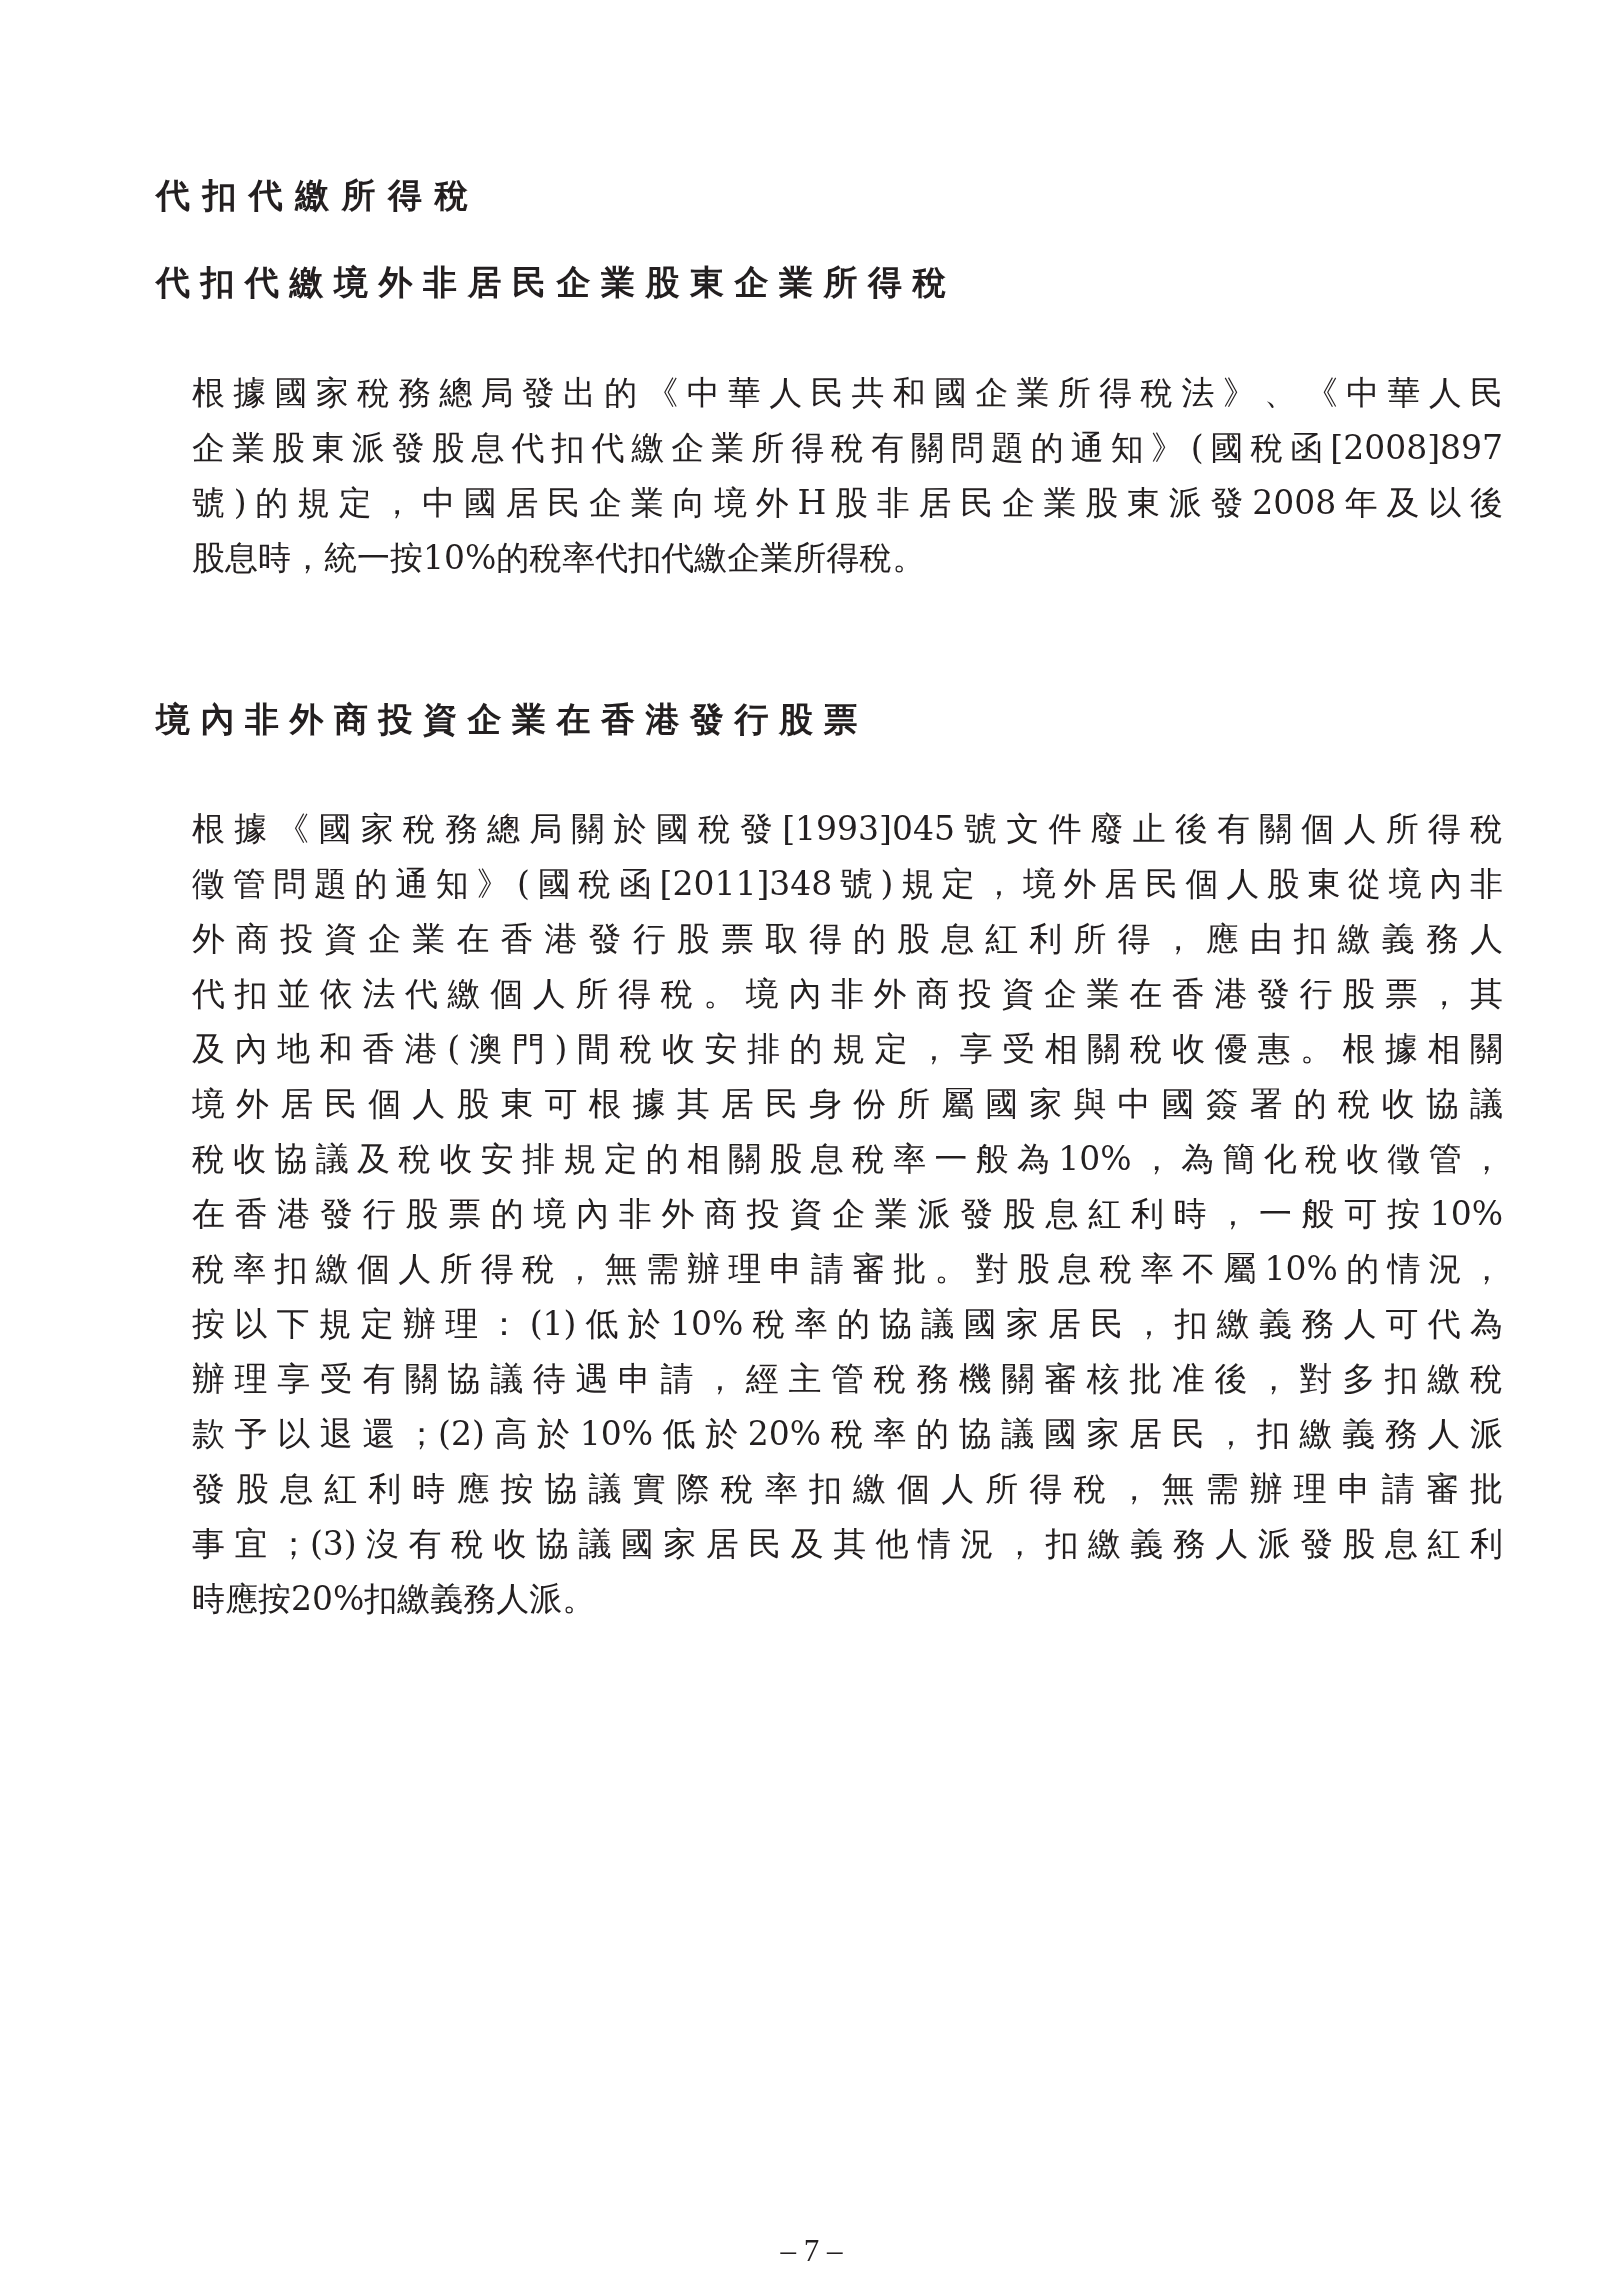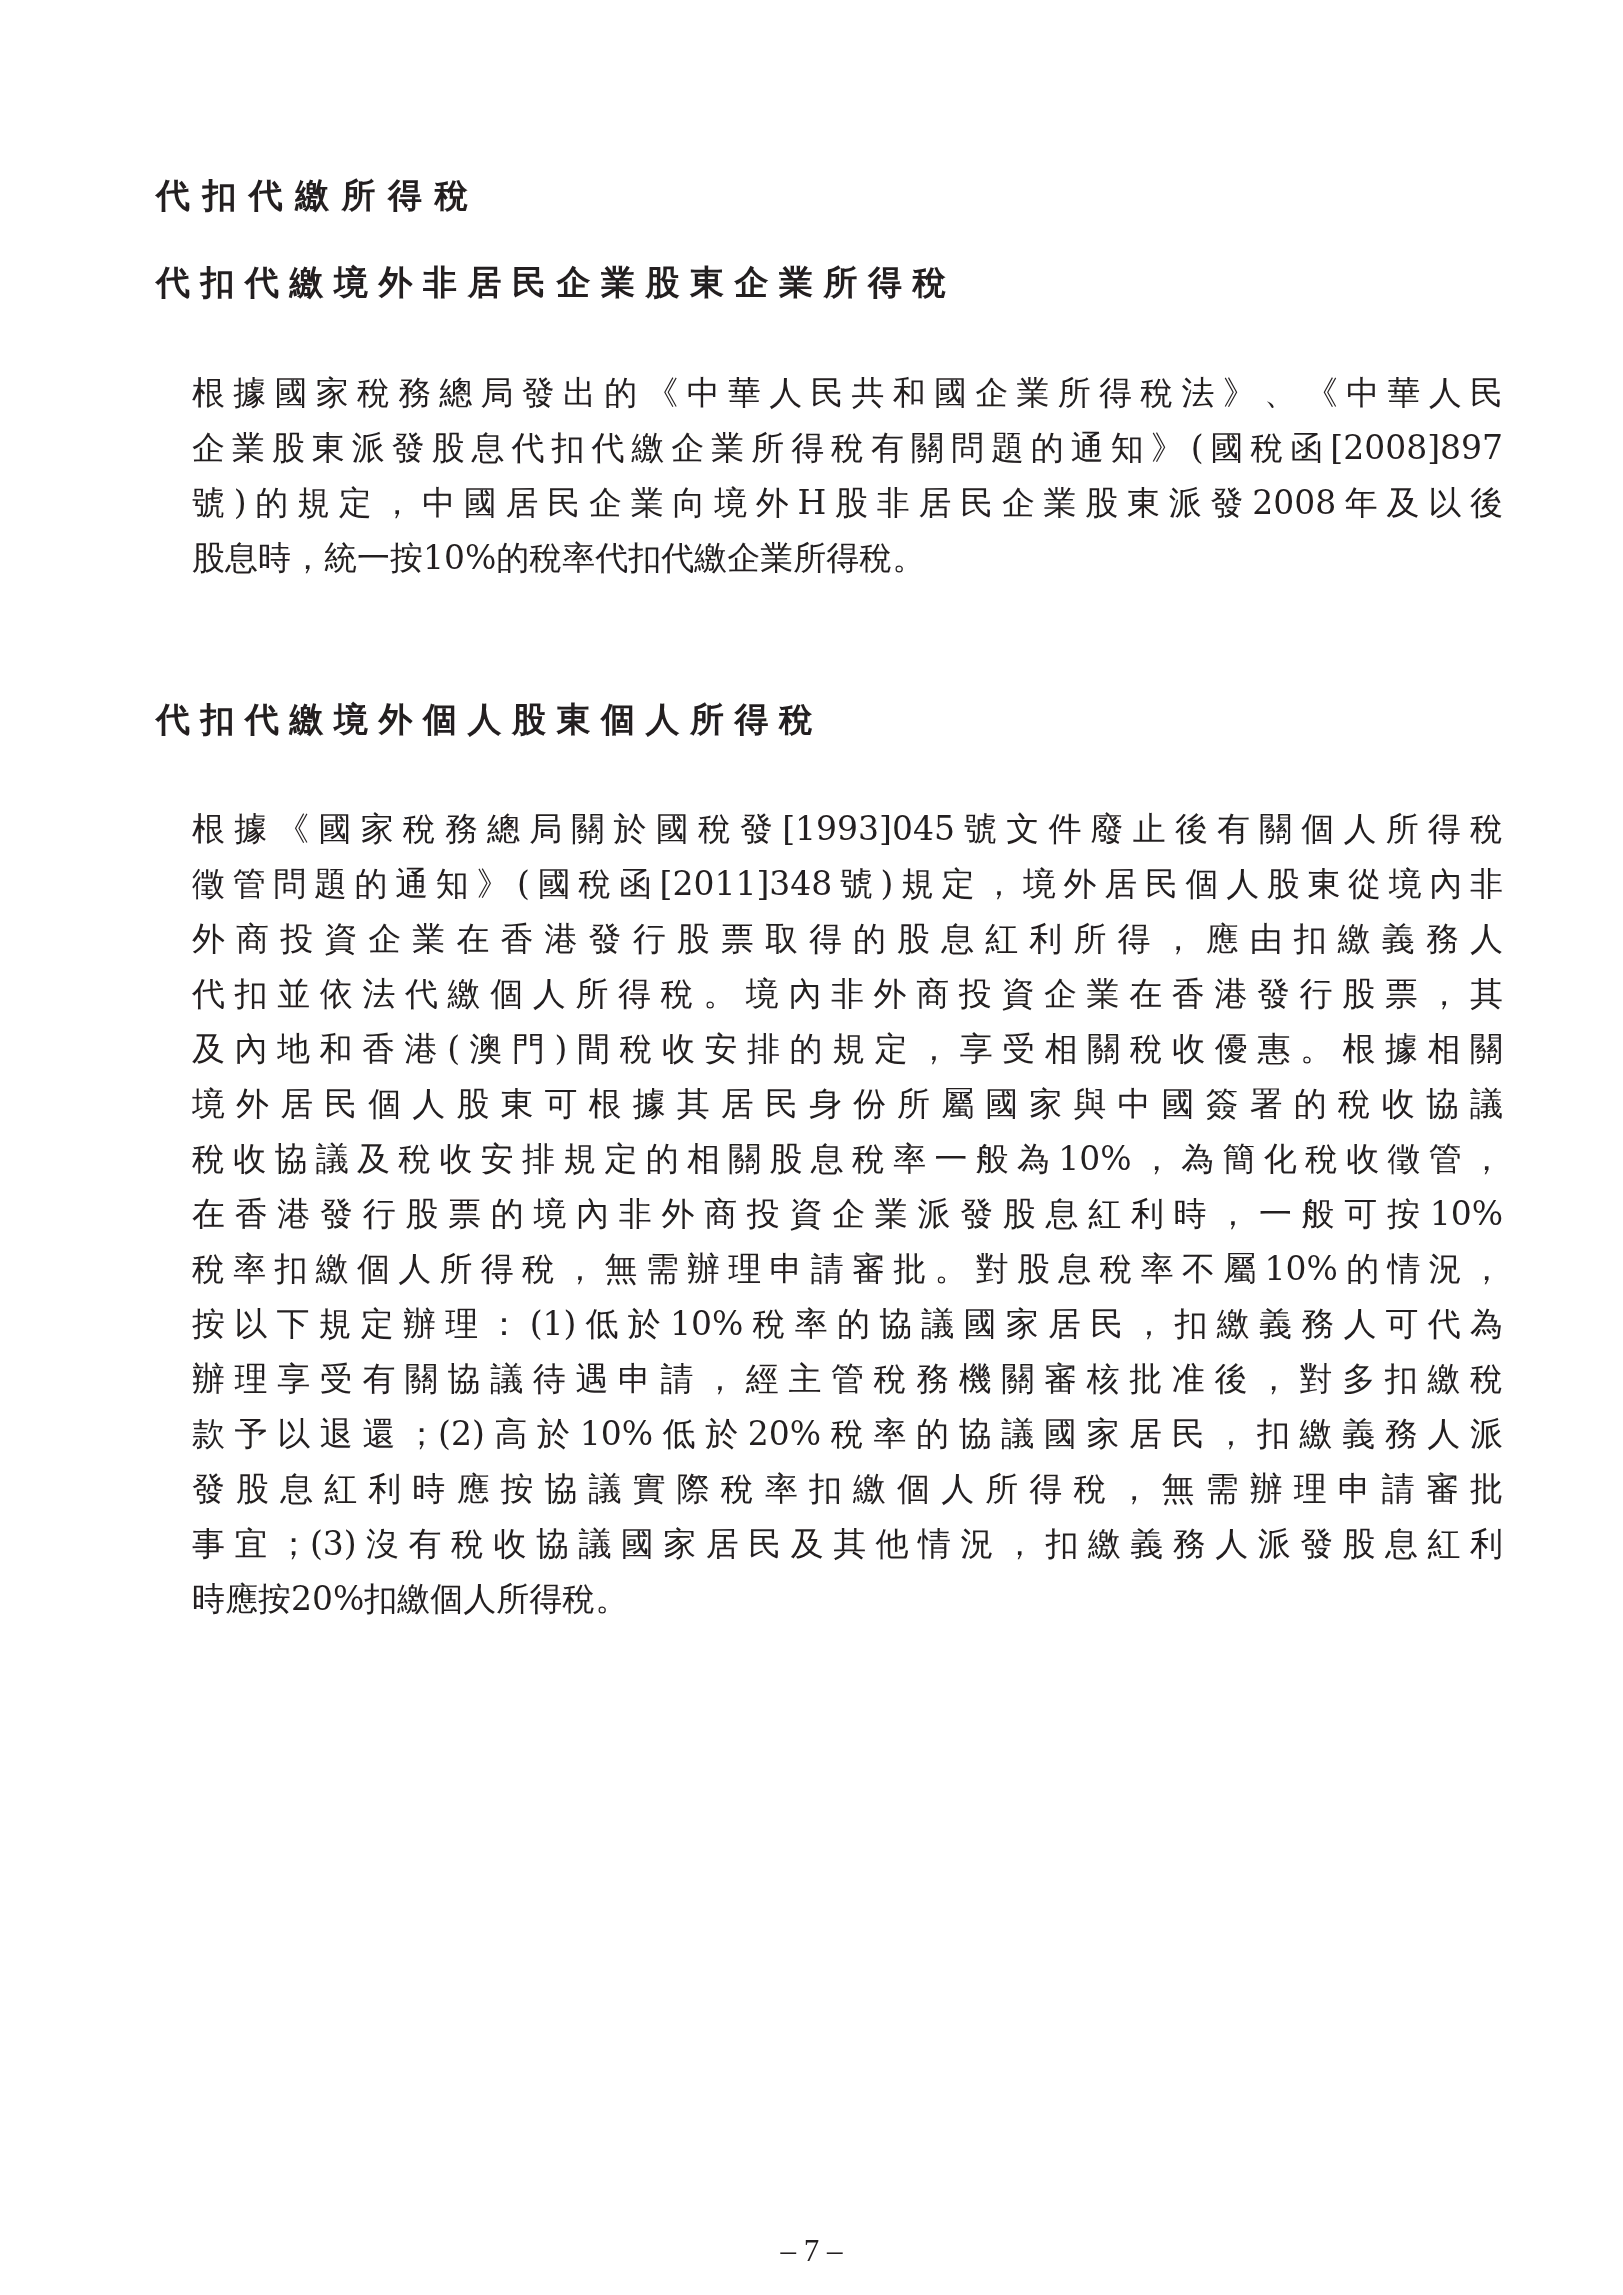--- a/index.html
+++ b/index.html
@@ -28,36 +28,36 @@
 
   <div class="heading h-sub1">代扣代繳境外非居民企業股東企業所得稅</div>
 
   <div class="para p1">
     <span class="line">根據國家稅務總局發出的《中華人民共和國企業所得稅法》、《中華人民</span>
     <span class="line">企業股東派發股息代扣代繳企業所得稅有關問題的通知》(國稅函[2008]897</span>
     <span class="line">號)的規定，中國居民企業向境外H股非居民企業股東派發2008年及以後</span>
     <span class="line last">股息時，統一按10%的稅率代扣代繳企業所得稅。</span>
   </div>
 
-  <div class="heading h-sub2">代扣代繳境外個人股東個人所得稅</div>
+  <div class="heading h-sub2">境內非外商投資企業在香港發行股票</div>
 
   <div class="para p2">
     <span class="line">根據《國家稅務總局關於國稅發[1993]045號文件廢止後有關個人所得稅</span>
     <span class="line">徵管問題的通知》(國稅函[2011]348號)規定，境外居民個人股東從境內非</span>
     <span class="line">外商投資企業在香港發行股票取得的股息紅利所得，應由扣繳義務人</span>
     <span class="line">代扣並依法代繳個人所得稅。境內非外商投資企業在香港發行股票，其</span>
     <span class="line">及內地和香港(澳門)間稅收安排的規定，享受相關稅收優惠。根據相關</span>
     <span class="line">境外居民個人股東可根據其居民身份所屬國家與中國簽署的稅收協議</span>
     <span class="line">稅收協議及稅收安排規定的相關股息稅率一般為10%，為簡化稅收徵管，</span>
     <span class="line">在香港發行股票的境內非外商投資企業派發股息紅利時，一般可按10%</span>
     <span class="line">稅率扣繳個人所得稅，無需辦理申請審批。對股息稅率不屬10%的情況，</span>
     <span class="line">按以下規定辦理：(1)低於10%稅率的協議國家居民，扣繳義務人可代為</span>
     <span class="line">辦理享受有關協議待遇申請，經主管稅務機關審核批准後，對多扣繳稅</span>
     <span class="line">款予以退還；(2)高於10%低於20%稅率的協議國家居民，扣繳義務人派</span>
     <span class="line">發股息紅利時應按協議實際稅率扣繳個人所得稅，無需辦理申請審批</span>
     <span class="line">事宜；(3)沒有稅收協議國家居民及其他情況，扣繳義務人派發股息紅利</span>
-    <span class="line last">時應按20%扣繳個人所得稅。</span>
+    <span class="line last">時應按20%扣繳義務人派。</span>
   </div>
 
   <div class="page-number">– 7 –</div>
 
 </div>
 
 
 </body></html>

